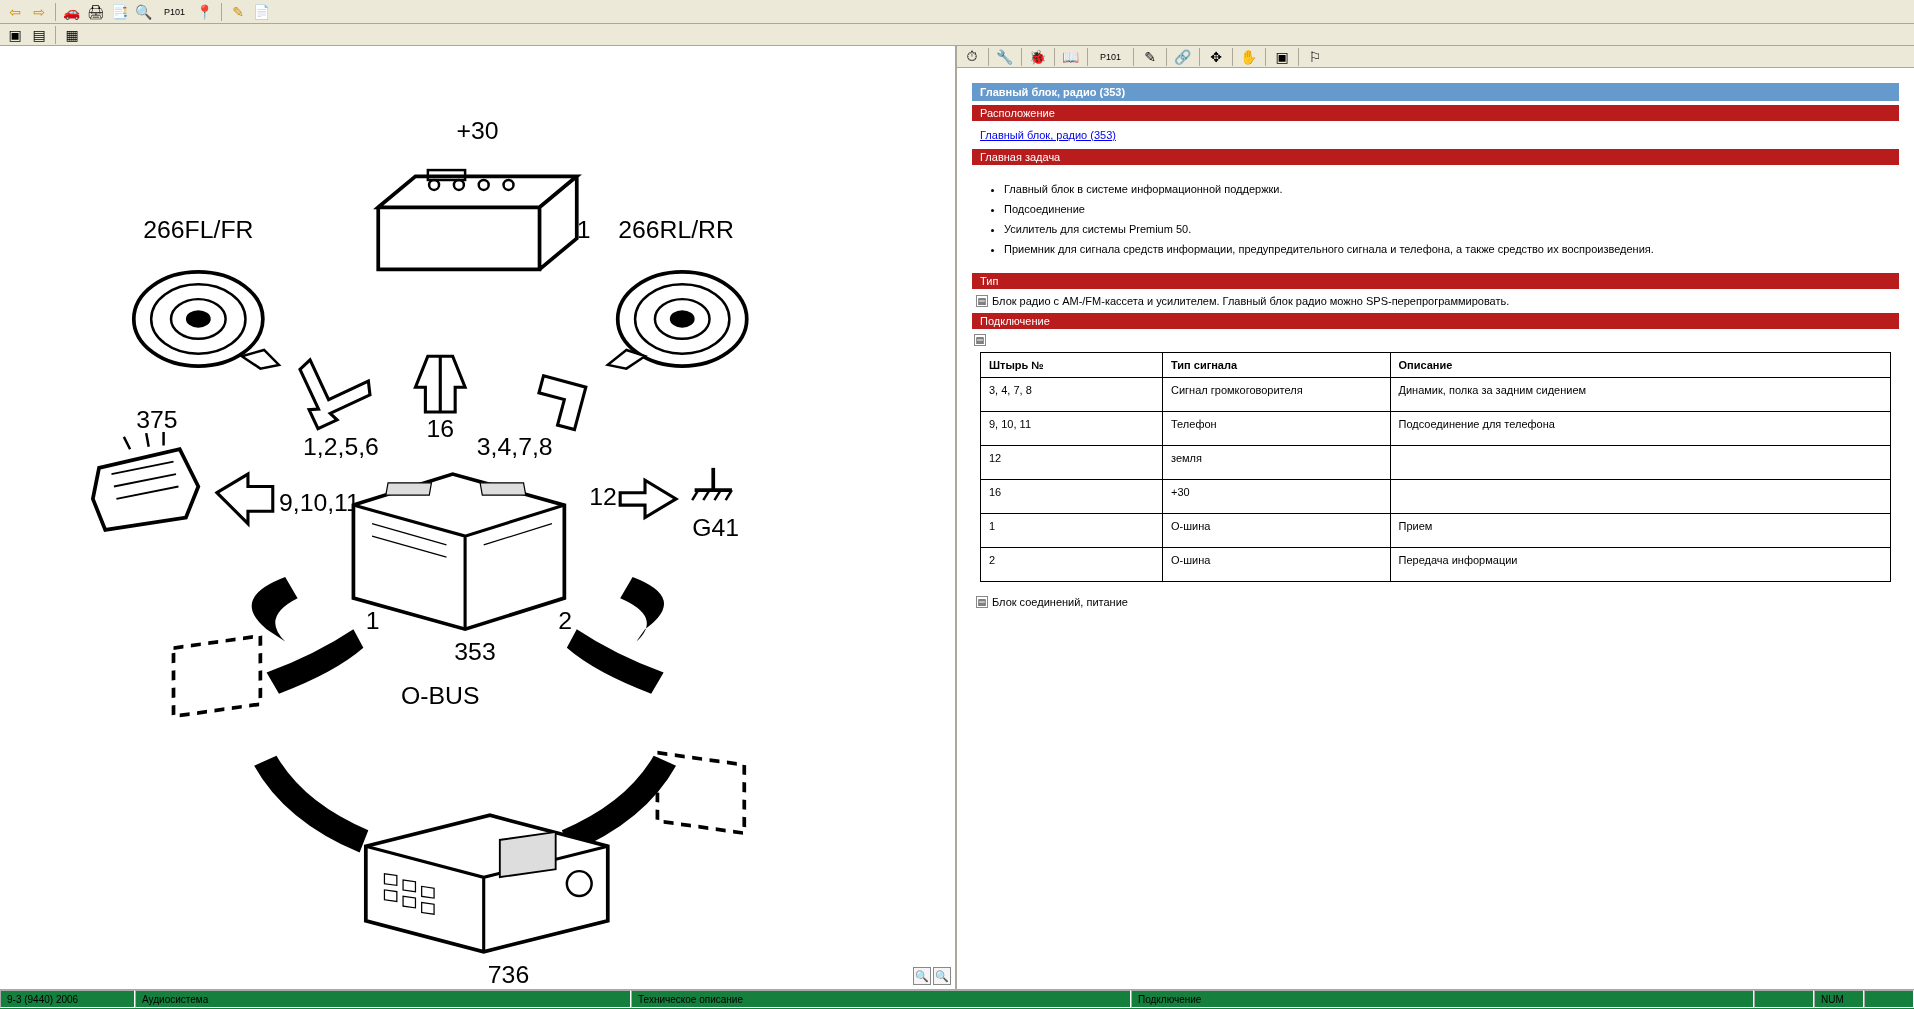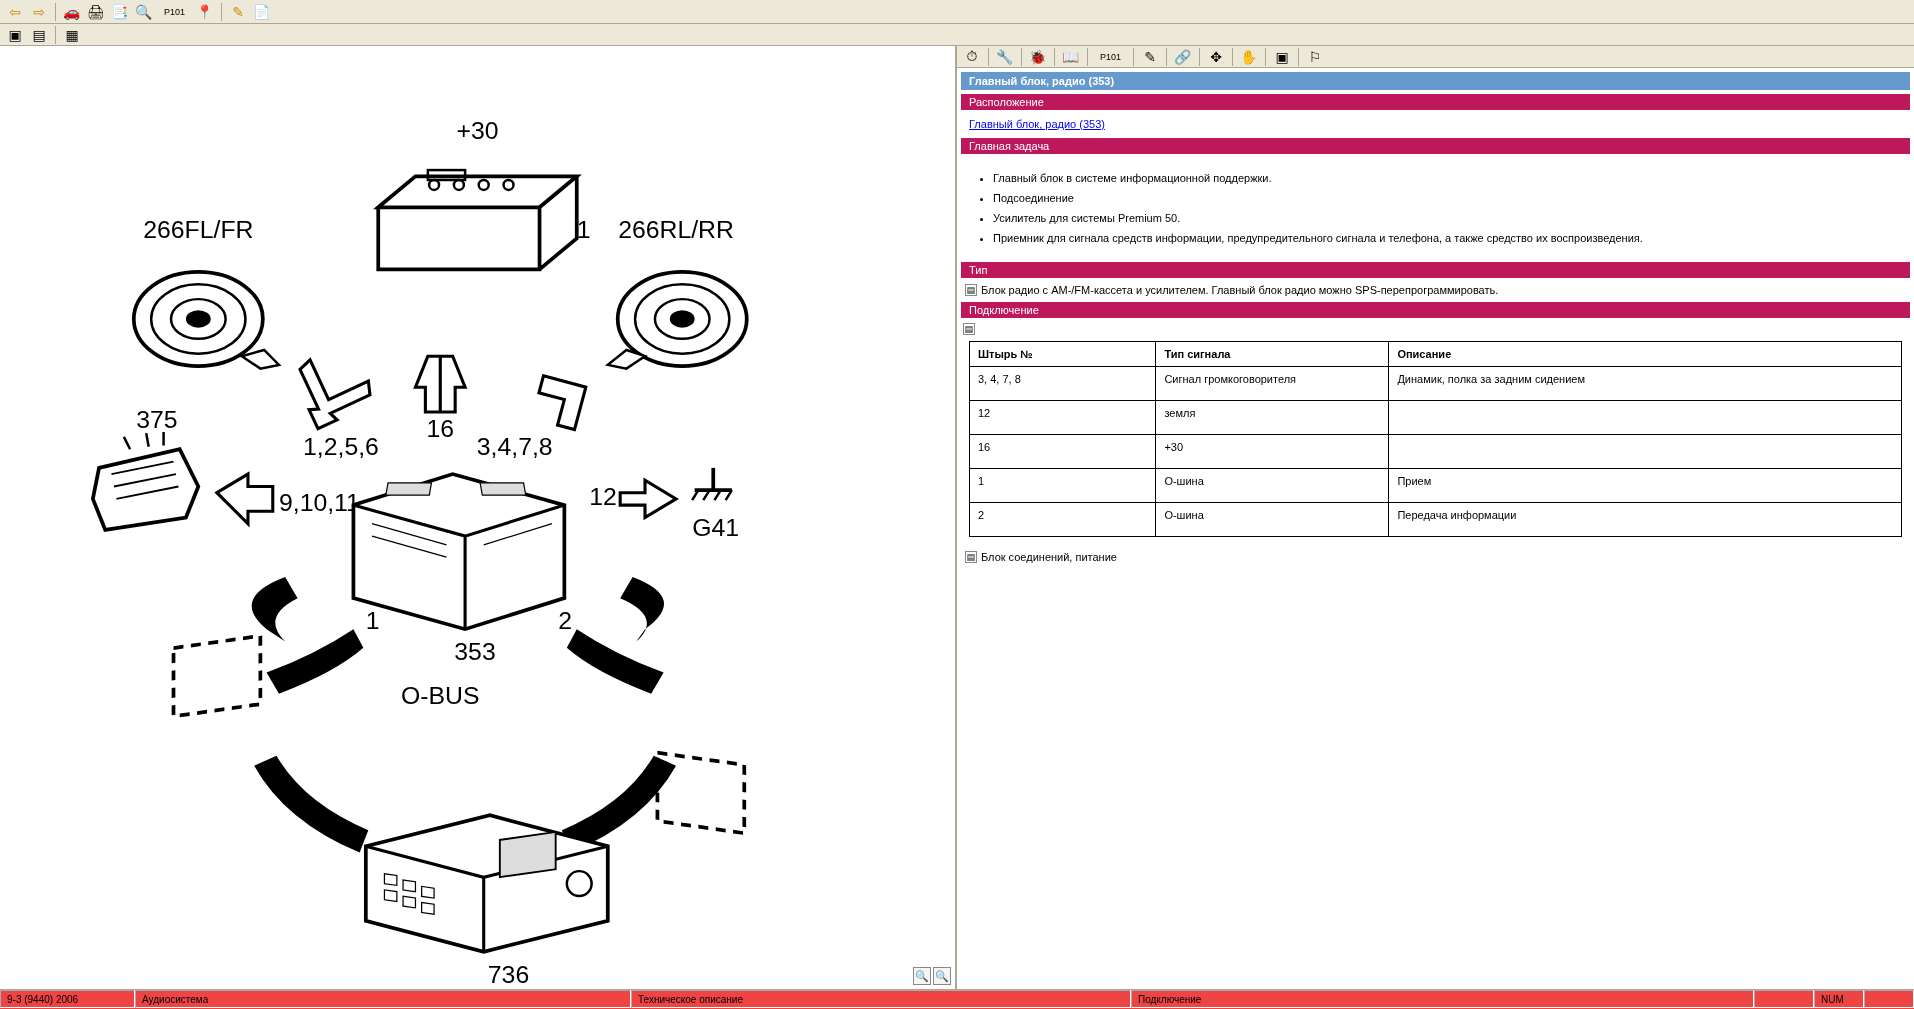--- a/index.html
+++ b/index.html
@@ -11,34 +11,34 @@
 .tbtn.text { width: auto; padding: 0 6px; font-size: 9px; }
 .sep { width: 1px; height: 18px; background: #aca899; margin: 0 3px; }
 .content { flex: 1; display: flex; background: #fff; overflow: hidden; }
 .pane-left { width: 50%; display: flex; flex-direction: column; border-right: 2px solid #aca899; background: #fff; }
 .pane-right { width: 50%; display: flex; flex-direction: column; background: #fff; }
 .diagram-area { flex: 1; position: relative; overflow: hidden; background: #fff; }
 .diagram-svg { width: 100%; height: 100%; }
 .zoom-ctrl { position: absolute; bottom: 4px; right: 4px; display: flex; gap: 2px; }
 .zbtn { width: 18px; height: 18px; border: 1px solid #888; background: #f5f5f5; font-size: 11px; display: flex; align-items: center; justify-content: center; cursor: pointer; }
 .right-toolbar { height: 22px; background: #ece9d8; border-bottom: 1px solid #aca899; display: flex; align-items: center; padding: 0 4px; gap: 2px; }
-.right-content { flex: 1; overflow-y: auto; padding: 0; }
+.right-content { flex: 1; overflow-y: auto; padding: 11px; }
 .section-header { background: #6699cc; color: #fff; font-weight: bold; padding: 3px 8px; margin: 4px; font-size: 11px; }
-.subsection-header { background: #be185d; color: #fff; padding: 2px 8px; margin: 4px; font-size: 11px; }
+.subsection-header { background: #b91c1c; color: #fff; padding: 2px 8px; margin: 4px; font-size: 11px; }
 .section-body { padding: 4px 12px; font-size: 11px; color: #000; }
 .link { color: #00e; text-decoration: underline; cursor: pointer; }
 .bulleted { padding: 6px 12px 6px 36px; list-style: disc; }
 .bulleted li { margin: 8px 0; font-size: 11px; }
 .conn-table { border-collapse: collapse; width: calc(100% - 24px); margin: 6px 12px; }
 .conn-table th, .conn-table td { border: 1px solid #000; padding: 6px 8px; text-align: left; font-size: 11px; vertical-align: top; }
 .conn-table th { font-weight: bold; }
 .conn-table td { height: 34px; }
 .expand-icon { display: inline-block; width: 12px; height: 12px; border: 1px solid #888; background: #fff; font-size: 9px; text-align: center; line-height: 10px; margin: 0 4px; cursor: pointer; vertical-align: middle; }
 .type-line { display: flex; align-items: center; padding: 2px 4px; }
-.statusbar { height: 20px; background: #ef4444; border-top: 1px solid #aca899; display: flex; font-size: 10px; }
+.statusbar { height: 20px; background: #15803d; border-top: 1px solid #aca899; display: flex; font-size: 10px; }
 .status-cell { border: 1px inset #fff; padding: 1px 6px; height: 18px; display: flex; align-items: center; }
 svg text { font-family: Arial, sans-serif; }
 </style>
 </head>
 <body>
 
 <div class="app">
   <div class="toolbar-main">
     <span class="tbtn" style="color:#c80;">⇦</span>
     <span class="tbtn" style="color:#c80;">⇨</span>
@@ -233,20 +233,25 @@
               <th>Описание</th>
             </tr>
           </thead>
           <tbody id="conn-tbody">
               <tr>
                 <td>3, 4, 7, 8</td>
                 <td>Сигнал громкоговорителя</td>
                 <td>Динамик, полка за задним сидением</td>
               </tr>
               <tr>
+                <td>9, 10, 11</td>
+                <td>Телефон</td>
+                <td>Подсоединение для телефона</td>
+              </tr>
+              <tr>
                 <td>12</td>
                 <td>земля</td>
                 <td></td>
               </tr>
               <tr>
                 <td>16</td>
                 <td>+30</td>
                 <td></td>
               </tr>
               <tr>

